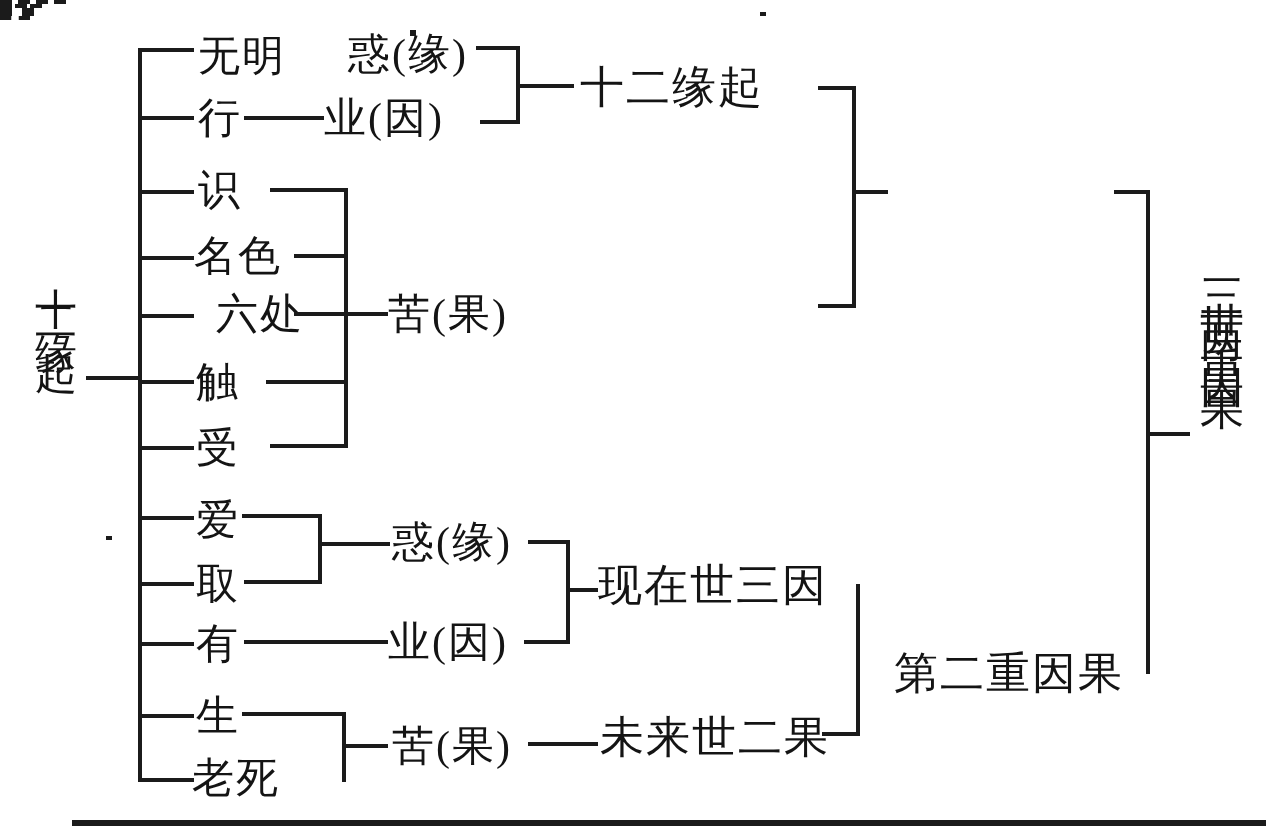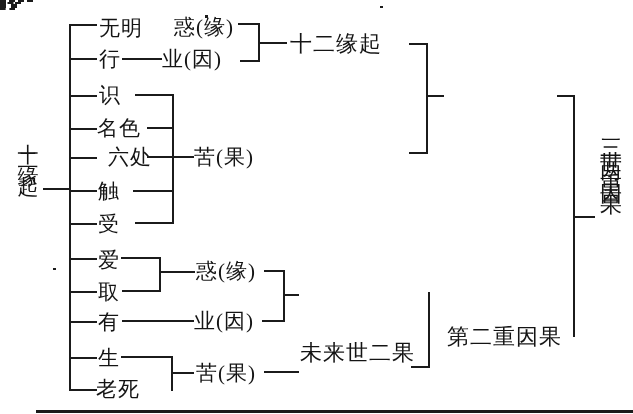--- a/index.html
+++ b/index.html
@@ -106,28 +106,29 @@
   <div class="ln" style="left:122px;top:290px;width:37px;height:2px"></div>
   <div class="ln" style="left:159px;top:257px;width:2px;height:35px"></div>
   <div class="ln" style="left:161px;top:271px;width:34px;height:2px"></div>
   <div class="t" style="left:196px;top:260px">惑(缘)</div>
   <div class="ln" style="left:264px;top:270px;width:20px;height:2px"></div>
   <div class="ln" style="left:122px;top:320px;width:72px;height:2px"></div>
   <div class="t" style="left:194px;top:310px">业(因)</div>
   <div class="ln" style="left:262px;top:320px;width:22px;height:2px"></div>
   <div class="ln" style="left:283px;top:270px;width:2px;height:52px"></div>
   <div class="ln" style="left:285px;top:294px;width:14px;height:2px"></div>
+  <div class="t big" style="left:299px;top:282px">现在世三因</div>
 
   <div class="ln" style="left:121px;top:356px;width:50px;height:2px"></div>
   <div class="dash" style="left:150px;top:388px;width:21px;height:0"></div>
   <div class="ln" style="left:171px;top:356px;width:2px;height:35px"></div>
   <div class="ln" style="left:173px;top:372px;width:21px;height:2px"></div>
   <div class="t" style="left:196px;top:362px">苦(果)</div>
   <div class="ln" style="left:264px;top:371px;width:35px;height:2px"></div>
-  <div class="t big" style="left:300px;top:342px">未来世二果</div>
+  <div class="t big" style="left:300px;top:358px">未来世二果</div>
 
   <div class="dash" style="left:411px;top:291px;width:17px;height:0"></div>
   <div class="ln" style="left:411px;top:366px;width:17px;height:2px"></div>
   <div class="ln" style="left:428px;top:292px;width:2px;height:76px"></div>
   <div class="dash" style="left:430px;top:335px;width:17px;height:0"></div>
   <div class="t big" style="left:447px;top:326px">第二重因果</div>
 
   <div class="ln" style="left:557px;top:95px;width:17px;height:2px"></div>
   <div class="dash" style="left:559px;top:335px;width:15px;height:0"></div>
   <div class="ln" style="left:573px;top:95px;width:2px;height:242px"></div>

